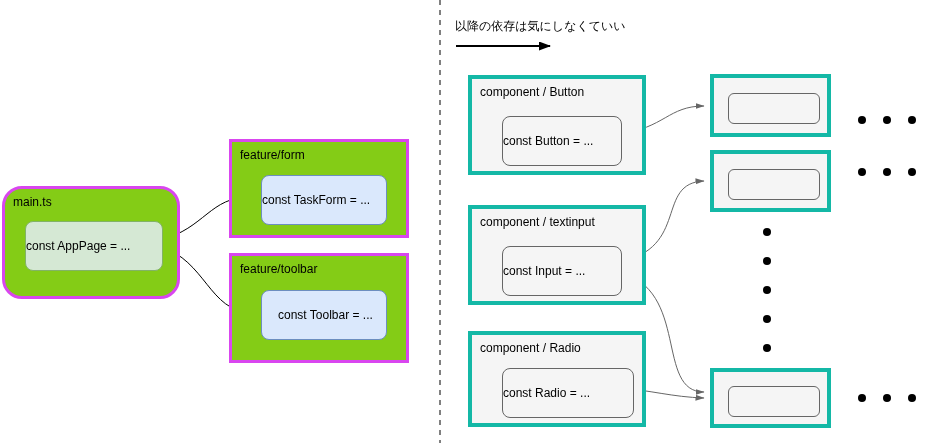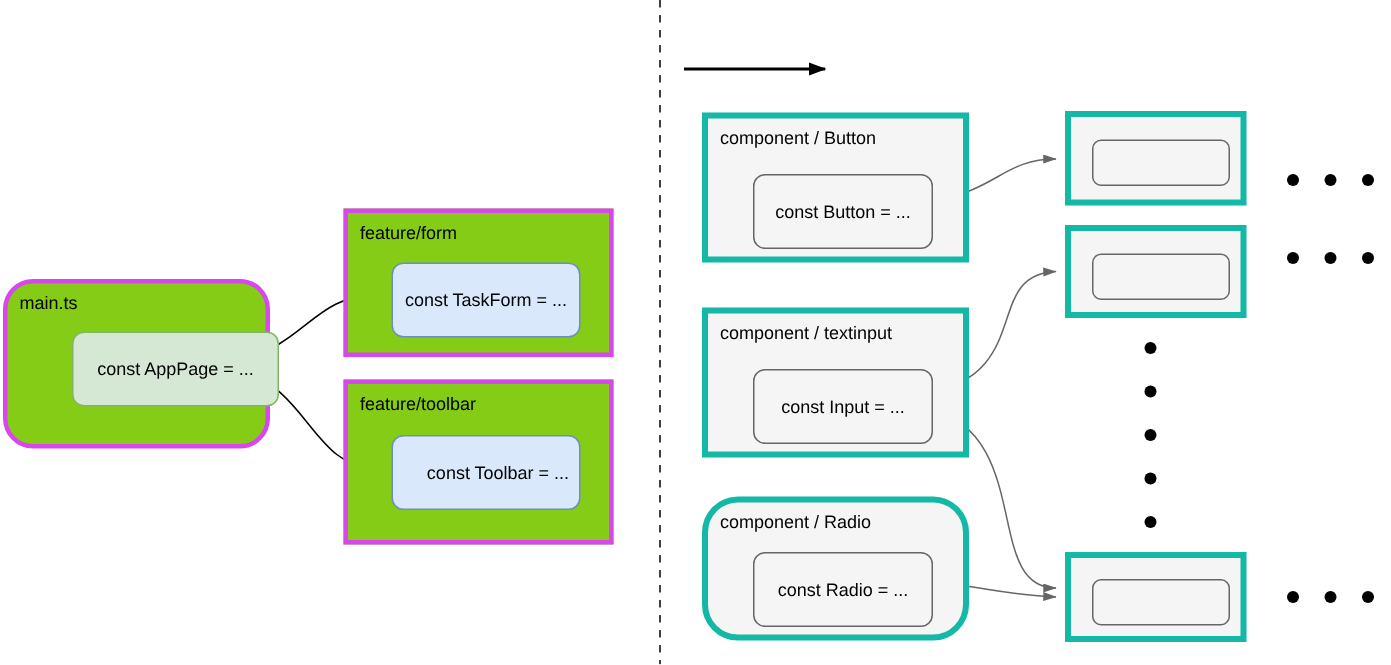--- a/index.html
+++ b/index.html
@@ -42,25 +42,24 @@
     left: 8px;
     white-space: nowrap;
   }
   
   .node {
     position: absolute;
     border-radius: 8px;
     box-sizing: border-box;
     display: flex;
     align-items: center;
-    justify-content: center;
     text-align: center;
     white-space: nowrap;
   }
-  .node.green { background: #d5e8d4; border: 1px solid #82b366; margin-left: 23px; }
+  .node.green { background: #d5e8d4; border: 1px solid #82b366; }
   .node.blue  { background: #dae8fc; border: 1px solid #6c8ebf; }
   .node.gray  { background: #f5f5f5; border: 1px solid #666666; }
   .annotation-text {
     position: absolute;
     left: 455px;
     top: 18px;
     white-space: nowrap;
   }
   .dot {
     width: 8px;
@@ -126,38 +125,39 @@
     </div>
   </div>
 
   <div class="module" style="left:229px; top:253px; width:180px; height:110px;">
     <span class="module-title">feature/toolbar</span>
     <div class="node blue" style="left:29px; top:34px; width:126px; height:50px;padding-left:16px;">
       <span>const Toolbar = ...</span>
     </div>
   </div>
 
+  <span class="annotation-text">以降の依存は気にしなくていい</span>
 
   <div class="module gray" style="left:468px; top:75px; width:178px; height:100px;">
     <span class="module-title">component / Button</span>
     <div class="node gray" style="left:30px; top:37px; width:120px; height:50px;">
       <span>const Button = ...</span>
     </div>
   </div>
 
   <div class="module gray" style="left:468px; top:205px; width:178px; height:100px;">
     <span class="module-title">component / textinput</span>
     <div class="node gray" style="left:30px; top:37px; width:120px; height:50px;">
       <span>const Input = ...</span>
     </div>
   </div>
 
-  <div class="module gray" style="left:468px; top:331px; width:178px; height:96px;border-radius:24px;">
+  <div class="module gray" style="left:468px; top:331px; width:178px; height:96px;">
     <span class="module-title">component / Radio</span>
-    <div class="node gray" style="left:30px; top:33px; width:120px; height:50px;">
+    <div class="node gray" style="left:30px; top:33px; width:132px; height:50px;">
       <span>const Radio = ...</span>
     </div>
   </div>
 
   <div class="module gray" style="left:710px; top:74px; width:121px; height:63px;">
     <div class="node gray" style="left:14px; top:15px; width:92px; height:31px; border-radius:6px;"></div>
   </div>
 
   <div class="module gray" style="left:710px; top:150px; width:121px; height:62px;">
     <div class="node gray" style="left:14px; top:15px; width:92px; height:31px; border-radius:6px;"></div>

